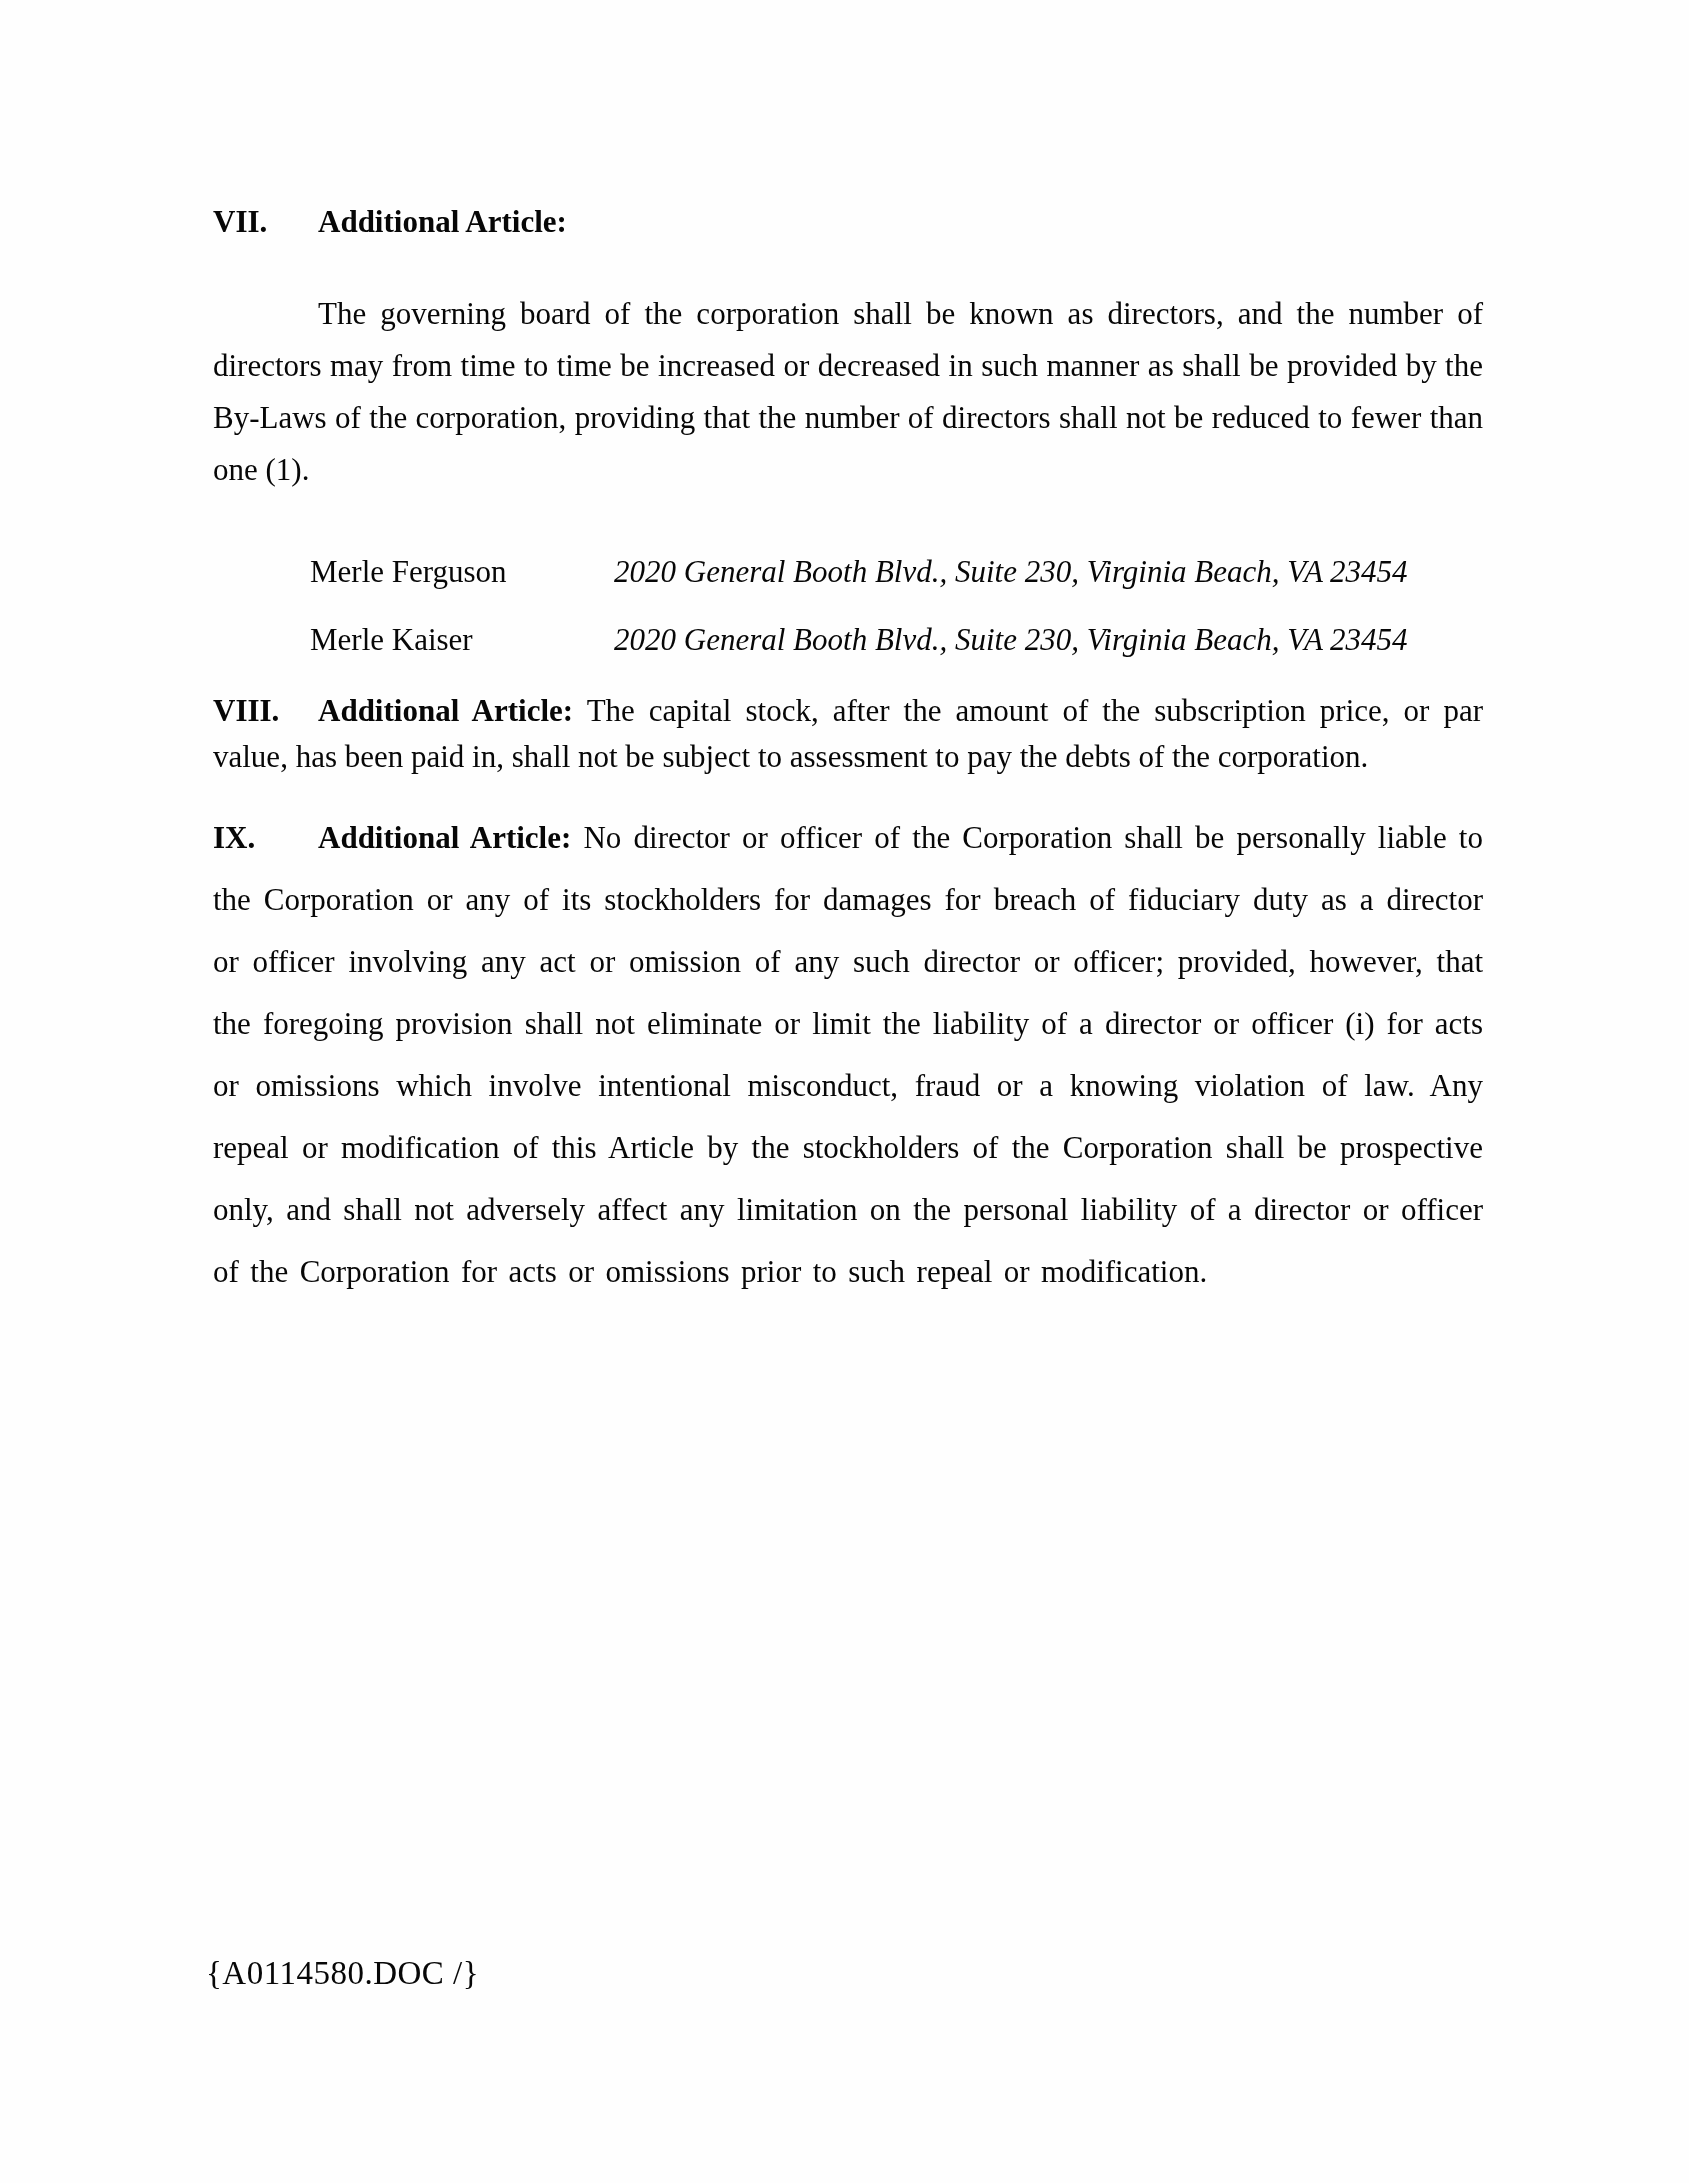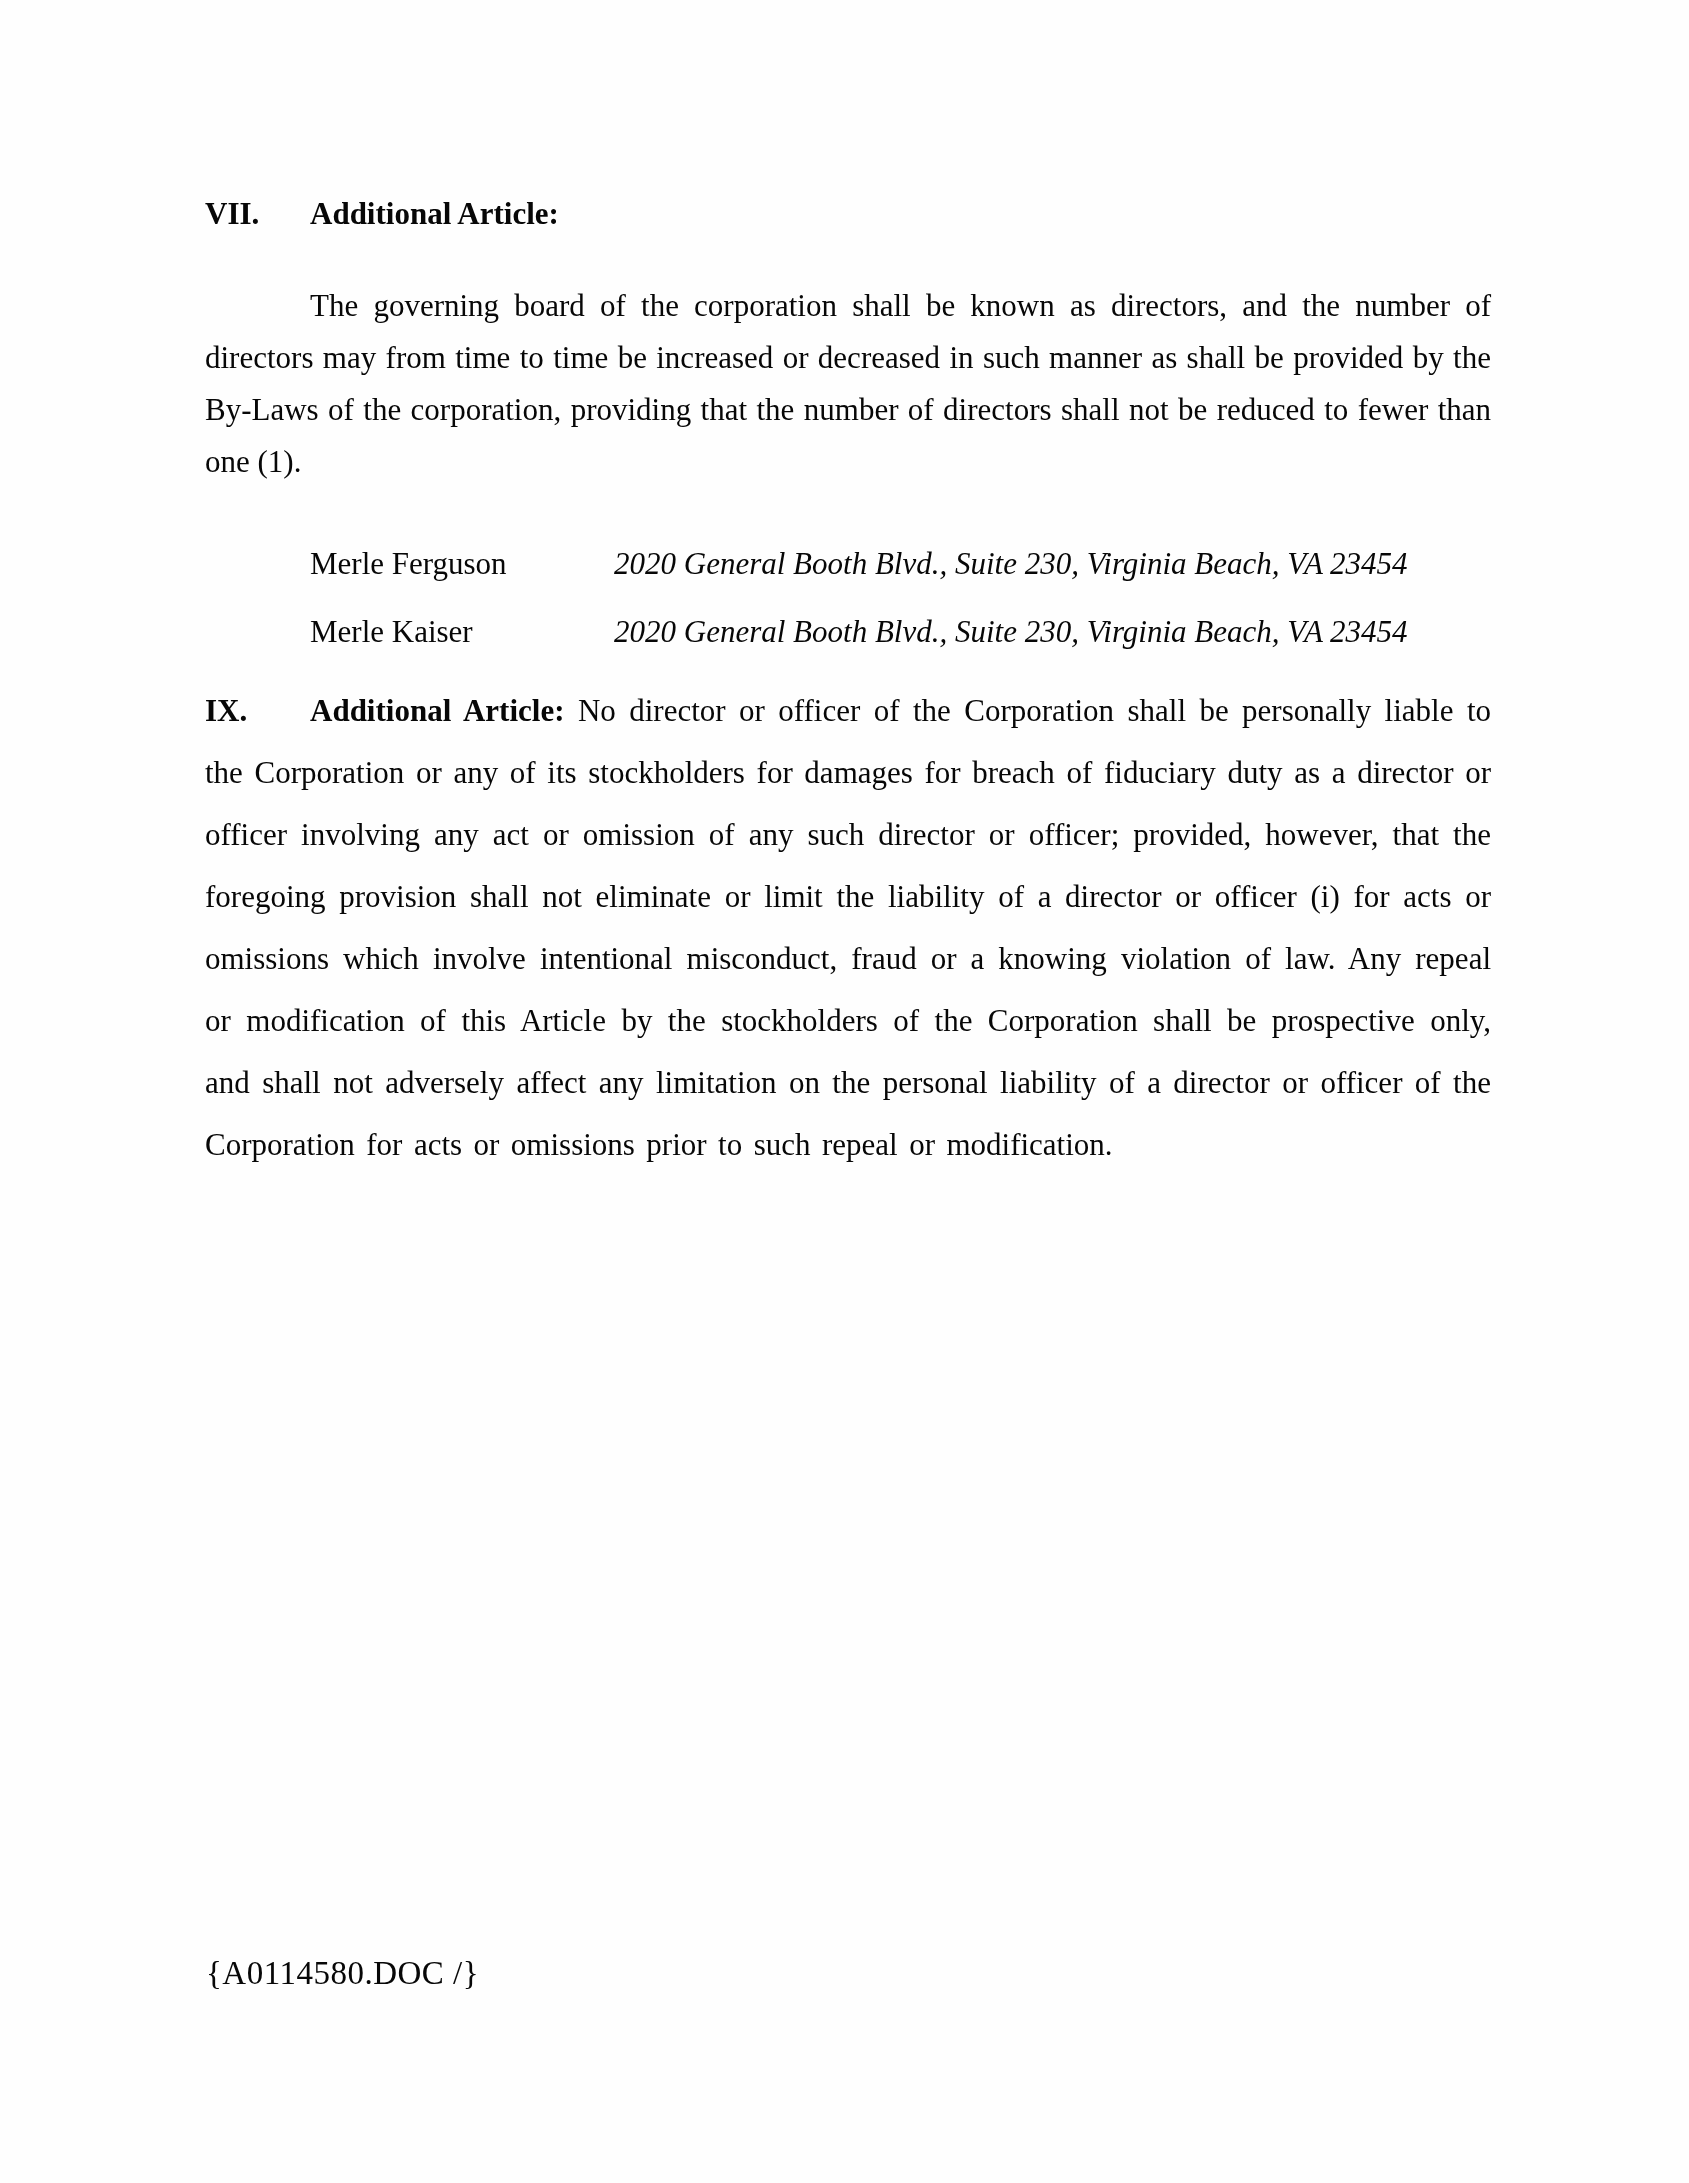--- a/index.html
+++ b/index.html
@@ -13,21 +13,21 @@
     width: 1689px;
     height: 2183px;
     box-sizing: border-box;
     padding: 194px 198px 0 205px;
     background: #fefefe;
     color: #070707;
     font-family: "Liberation Serif", "DejaVu Serif", serif;
     font-size: 31px;
     -webkit-font-smoothing: antialiased;
   }
-  p { margin: 0; }
+  p { margin: 8px; }
   .bold { font-weight: bold; }
   .numeral {
     display: inline-block;
     width: 105px;
     font-weight: bold;
   }
   .heading-vii {
     font-weight: bold;
     line-height: 40px;
     margin-bottom: 46px;
@@ -89,19 +89,20 @@
     <div class="director-row">
       <span class="dir-name">Merle Ferguson</span>
       <span class="dir-address">2020 General Booth Blvd., Suite 230, Virginia Beach, VA 23454</span>
     </div>
     <div class="director-row">
       <span class="dir-name">Merle Kaiser</span>
       <span class="dir-address">2020 General Booth Blvd., Suite 230, Virginia Beach, VA 23454</span>
     </div>
   </div>
 
+  <p class="para-viii"><span class="numeral">VIII.</span><span class="bold">Additional Article:</span> <span>The capital stock, after the amount of the subscription price, or par value, has been paid in, shall not be subject to assessment to pay the debts of the corporation.</span></p>
 
   <p class="para-ix"><span class="numeral">IX.</span><span class="bold">Additional Article:</span>  <span>No director or officer of the Corporation shall be personally liable to the Corporation or any of its stockholders for damages for breach of fiduciary duty as a director or officer involving any act or omission of any such director or officer; provided, however, that the foregoing provision shall not eliminate or limit the liability of a director or officer (i) for acts or omissions which involve intentional misconduct, fraud or a knowing violation of law. Any repeal or modification of this Article by the stockholders of the Corporation shall be prospective only, and shall not adversely affect any limitation on the personal liability of a director or officer of the Corporation for acts or omissions prior to such repeal or modification.</span></p>
 
   <div class="footer">{A0114580.DOC /}</div>
 
 </div>
 
 
 </body></html>

